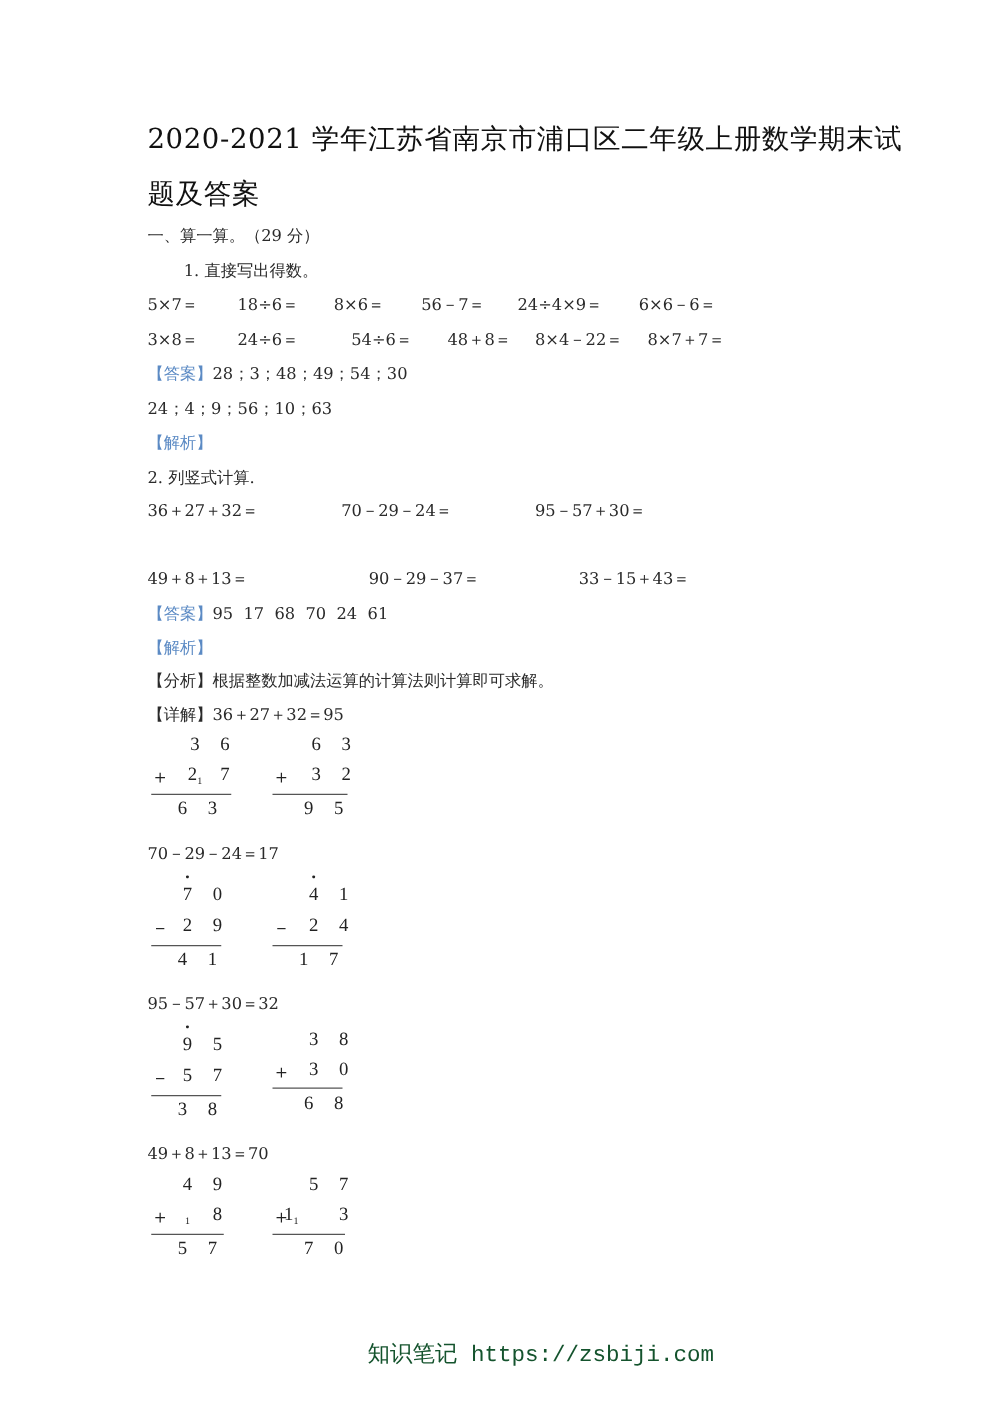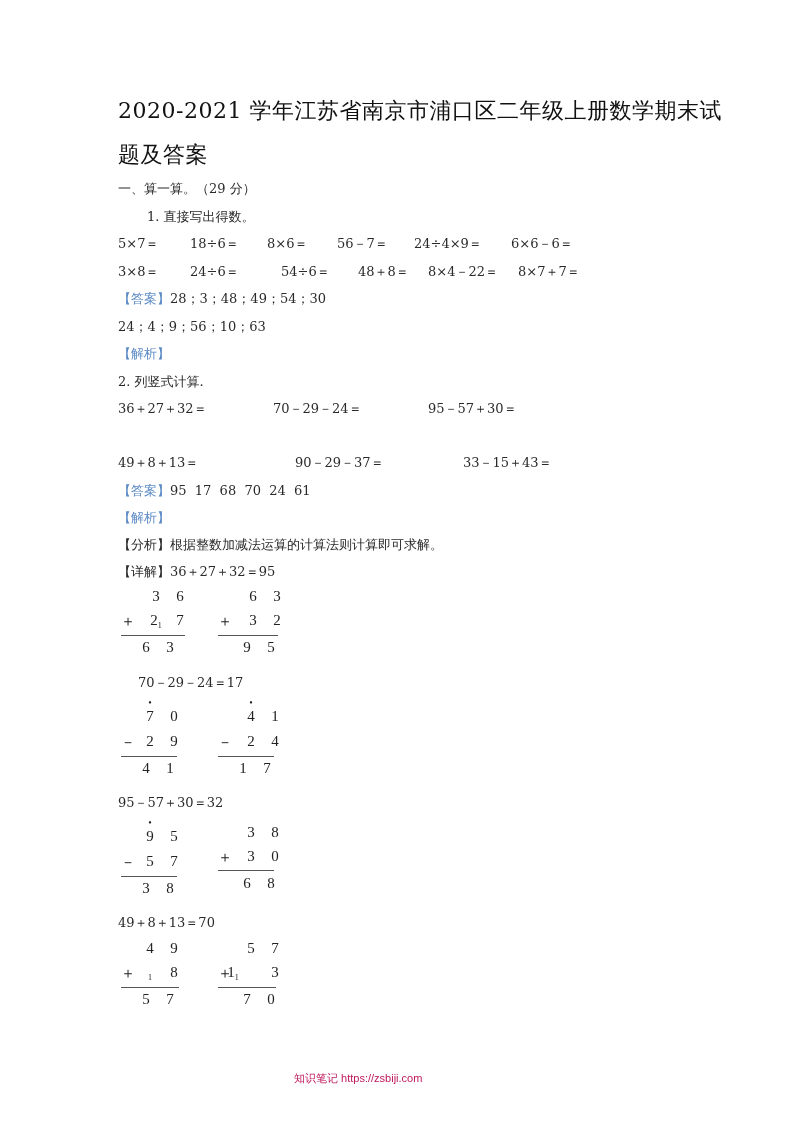--- a/index.html
+++ b/index.html
@@ -9,21 +9,21 @@
     .title { font-size: 22px; color: #111; letter-spacing: 0.5px; }
     .t { font-size: 13px; color: #2a2a2a; }
     .blue { color: #5b8ac4; }
     .row-item { position: absolute; font-size: 13px; color: #2a2a2a; white-space: nowrap; }
     .vc { position: absolute; font-size: 15px; color: #222; font-family: "Liberation Serif", "DejaVu Serif", serif; }
     .vc .cell { position: absolute; width: 20px; text-align: center; }
     .vc .op { position: absolute; width: 20px; text-align: center; left: 0; }
     .vc .line { position: absolute; height: 0; border-top: 1.5px solid #555; }
     .vc .sub { font-size: 8px; position: relative; top: 3px; }
     .vc .dot { position: absolute; font-size: 10px; line-height: 10px; width: 20px; text-align: center; }
-    .footer { font-family: Liberation Sans, sans-serif; font-size: 11px; color: #be185d; }
+    .footer { font-family: Liberation Mono, monospace; font-size: 18px; color: #14532d; }
   </style>
 </head>
 <body>
 
 <div class="abs title" style="left:118px;top:96px;">2020-2021 学年江苏省南京市浦口区二年级上册数学期末试</div>
 <div class="abs title" style="left:118px;top:140px;">题及答案</div>
 
 <div class="abs t" style="left:118px;top:180px;">一、算一算。（29 分）</div>
 <div class="abs t" style="left:118px;top:208px;margin-left:29px;">1. 直接写出得数。</div>
 
@@ -88,21 +88,21 @@
   <span class="cell" style="left:28px;top:0;">6</span>
   <span class="cell" style="left:52px;top:0;">3</span>
   <span class="op" style="top:24px;">＋</span>
   <span class="cell" style="left:28px;top:24px;">3</span>
   <span class="cell" style="left:52px;top:24px;">2</span>
   <div class="line" style="left:3px;top:47px;width:60px;"></div>
   <span class="cell" style="left:22px;top:51px;">9</span>
   <span class="cell" style="left:46px;top:51px;">5</span>
 </div>
 
-<div class="abs t" style="left:118px;top:674px;margin-left:20px;">70－29－24＝17</div>
+<div class="abs t" style="left:118px;top:674px;">70－29－24＝17</div>
 <div class="vc" style="left:118px;top:698px;width:70px;height:84px;">
   <span class="dot" style="left:22px;top:0;">•</span>
   <span class="cell" style="left:22px;top:10px;">7</span>
   <span class="cell" style="left:46px;top:10px;">0</span>
   <span class="op" style="top:35px;">－</span>
   <span class="cell" style="left:22px;top:35px;">2</span>
   <span class="cell" style="left:46px;top:35px;">9</span>
   <div class="line" style="left:3px;top:58px;width:56px;"></div>
   <span class="cell" style="left:18px;top:62px;">4</span>
   <span class="cell" style="left:42px;top:62px;">1</span>

